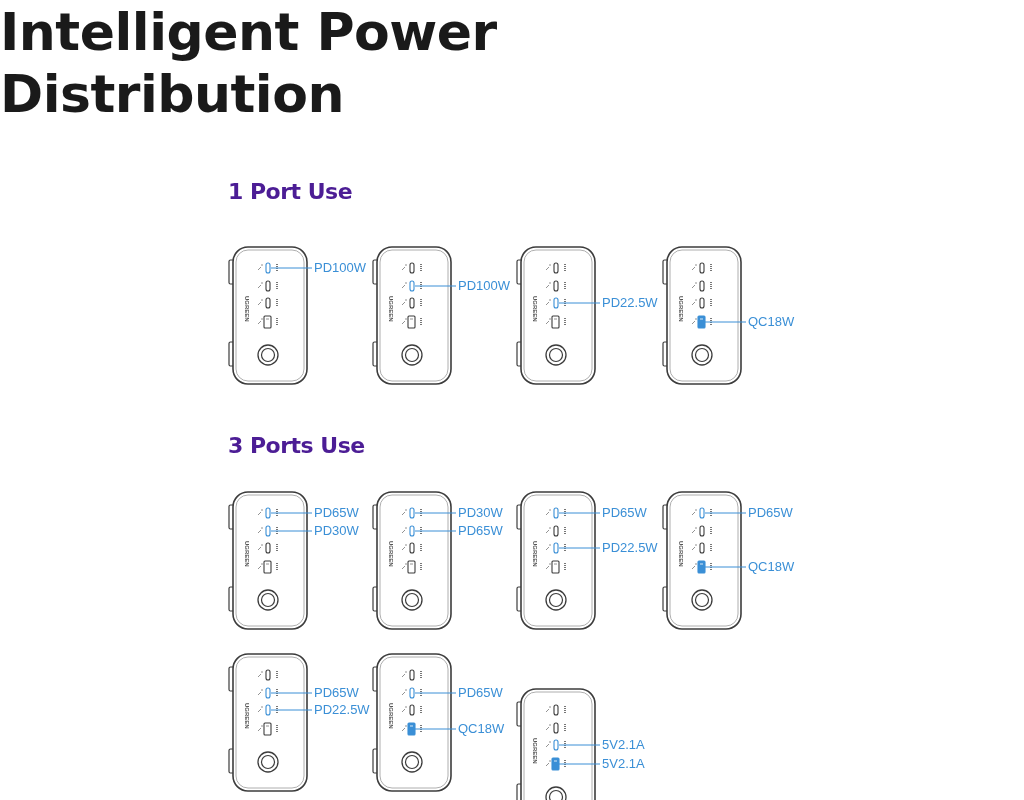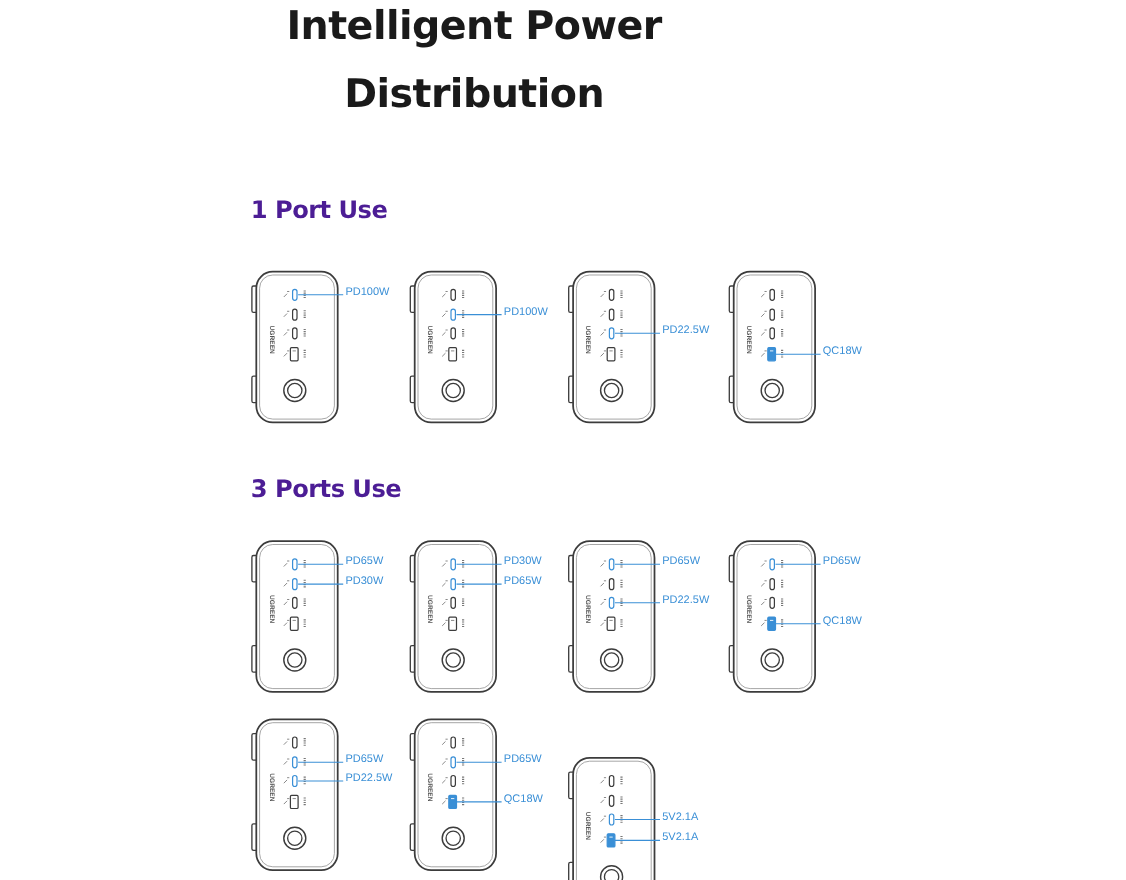--- a/index.html
+++ b/index.html
@@ -1,33 +1,33 @@
 <!DOCTYPE html>
 <html><head>
 <meta charset="utf-8">
 <style>
   html, body { margin: 0; padding: 0; background: #ffffff; }
   body { width: 1024px; height: 800px; position: relative; overflow: hidden; font-family: "Liberation Sans", sans-serif; }
   .title {
-    position: absolute; left: 0; width: 862px; text-align: center;
+    position: absolute; left: 0; width: 862px; text-align: left;
     font-family: "DejaVu Sans", sans-serif; font-weight: bold; color: #1a1a1a;
-    font-size: 36px; letter-spacing: -0.5px; line-height: 1;
+    font-size: 52px; letter-spacing: -0.5px; line-height: 1;
   }
   #title-line1 { top: 6px; }
   #title-line2 { top: 68px; }
   .section-heading {
     position: absolute; left: 228px; font-family: "DejaVu Sans", sans-serif;
     font-weight: bold; font-size: 22px; color: #4c1d95; letter-spacing: -0.5px; line-height: 1;
   }
   #heading-1 { top: 181px; }
   #heading-2 { top: 435px; }
   .device { position: absolute; width: 120px; height: 145px; }
   .device svg { position: absolute; left: 0; top: 0; overflow: visible; }
   .label {
-    position: absolute; font-family: "Liberation Sans", sans-serif; font-size: 10px;
+    position: absolute; font-family: "Liberation Sans", sans-serif; font-size: 13px;
     color: #3a8fd6; line-height: 1; white-space: nowrap;
   }
 </style>
 </head>
 <body>
 
 <div id="title-line1" class="title">Intelligent Power</div>
 <div id="title-line2" class="title">Distribution</div>
 
 <div id="heading-1" class="section-heading">1 Port Use</div>

